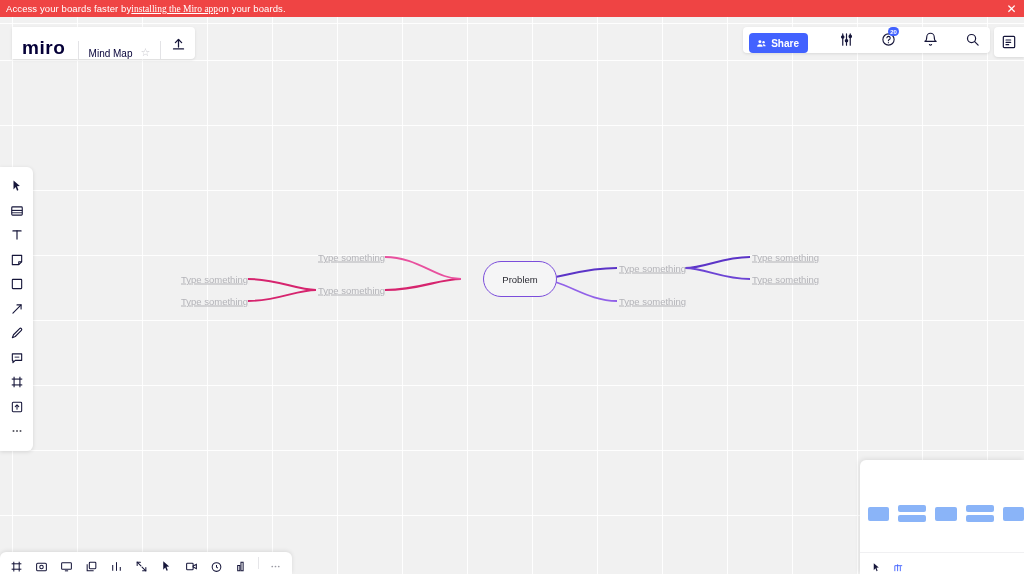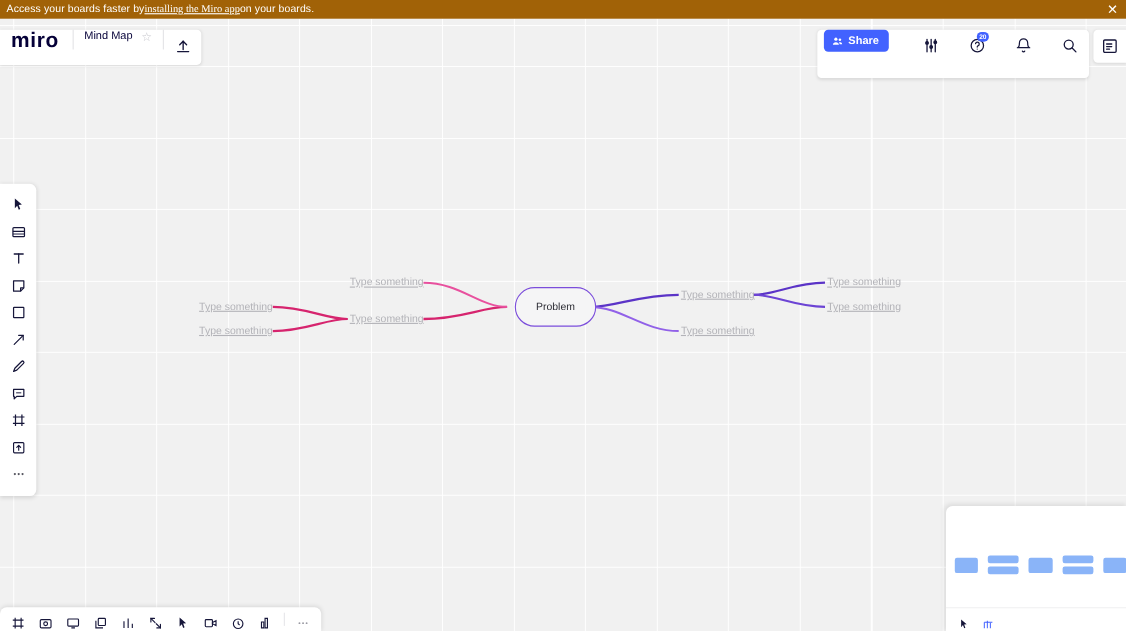--- a/index.html
+++ b/index.html
@@ -7,21 +7,21 @@
     width:1024px; height:574px;
     overflow:hidden;
     font-family:"Liberation Sans", sans-serif;
     background:#f2f2f2;
   }
 
   
   #banner {
     position:absolute; top:0; left:0;
     width:1024px; height:17px;
-    background:#a16207;
+    background:#ef4444;
     display:flex; align-items:center;
     padding-left:6px;
     z-index:40;
   }
   #banner .btxt {
     font-size:9.5px; color:#ffffff; letter-spacing:.1px; white-space:nowrap;
   }
   #banner .blink {
     font-size:9.5px; color:#ffffff; text-decoration:underline; white-space:nowrap;font-family:Liberation Serif, serif;
   }
@@ -37,24 +37,24 @@
     width:1024px; height:557px;
     background:
       repeating-linear-gradient(to right, rgba(255,255,255,.95) 0 1px, transparent 1px 65px),
       repeating-linear-gradient(to bottom, rgba(255,255,255,.95) 0 1px, transparent 1px 65px),
       #f1f1f1;
     background-position: 12px 43px, 12px 43px, 0 0;
   }
 
   
   #header-left {
-    position:absolute; top:27px; left:0;
+    position:absolute; top:27px; left:12px;
     height:32px;
     background:#ffffff;
-    display:flex; align-items:flex-start;
+    display:flex; align-items:flex-end;
     border-radius:0 4px 4px 0;
     box-shadow:0 1px 3px rgba(0,0,0,.10);
     z-index:30;
   }
   .logo {
     font-size:19px; font-weight:700; letter-spacing:.6px;
     color:#050038; padding:0 12px 0 10px;
     font-family:"Liberation Sans", sans-serif;
   }
   .vsep { width:1px; height:18px; background:#e3e3e6; }
@@ -62,22 +62,22 @@
     font-size:10px; color:#050038; padding:0 8px 0 10px; white-space:nowrap;
   }
   .star-ico { color:#c9c9cf; font-size:11px; padding-right:10px; cursor:pointer; }
   .upload-btn {
     width:34px; height:30px; display:flex; align-items:center; justify-content:center;
     cursor:pointer;
   }
 
   #header-right {
     position:absolute; top:27px; right:34px;
-    height:44px; background:#ffffff;
-    display:flex; align-items:flex-start; gap:18px;
+    height:26px; background:#ffffff;
+    display:flex; align-items:flex-end; gap:18px;
     padding:0 6px 0 6px;
     border-radius:4px;
     box-shadow:0 1px 3px rgba(0,0,0,.10);
     z-index:30;
   }
   .share-btn {
     background:#4262ff; color:#fff;
     height:20px; border-radius:4px;
     display:flex; align-items:center; gap:4px;
     padding:0 9px 0 7px;
@@ -173,21 +173,21 @@
     position:absolute;
     font-size:9.5px;
     color:#b3b3b8;
     white-space:nowrap;
     cursor:text;
     transform:translateY(-50%);
     text-decoration:underline;
   }
   #root-node {
     position:absolute;
-    left:468px; top:261px;
+    left:483px; top:261px;
     width:74px; height:36px;
     border:1.6px solid #7b4ddb;
     border-radius:18px;
     background:#f5f5f6;
     display:flex; align-items:center; justify-content:center;
     cursor:pointer;
   }
   #root-node span { font-size:9.5px; color:#2b2b33; }
 </style>
 </head>

